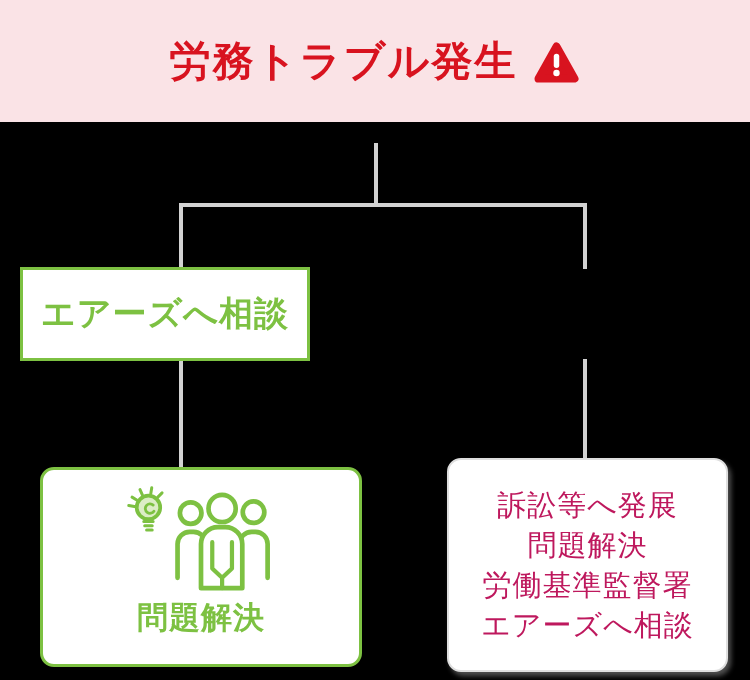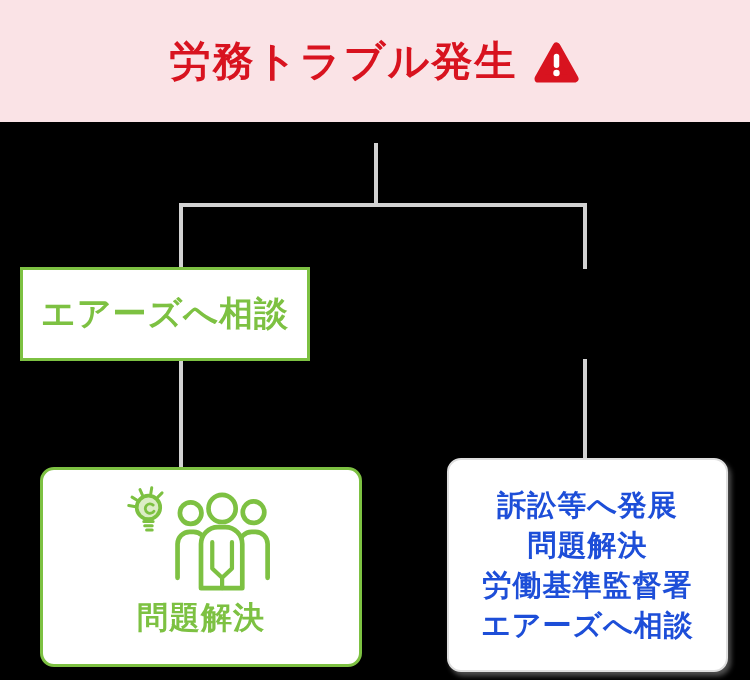--- a/index.html
+++ b/index.html
@@ -104,23 +104,23 @@
   .box-outcome {
     left: 447px; top: 458px;
     width: 281px; height: 214px;
     border: 2px solid #dedede;
     border-radius: 14px;
     box-shadow: 3px 4px 5px rgba(160,160,160,0.5);
     flex-direction: column;
     justify-content: center;
   }
   .outcome-line {
-    color: #1d4ed8;
+    color: #be185d;
     font-size: 29px;
-    font-weight: 700;
+    font-weight: 400;
     line-height: 40px;
     letter-spacing: 1px;
     white-space: nowrap;
   }
   .people-icon { display: block; }
 </style>
 </head>
 <body>
 
 <div class="stage">

